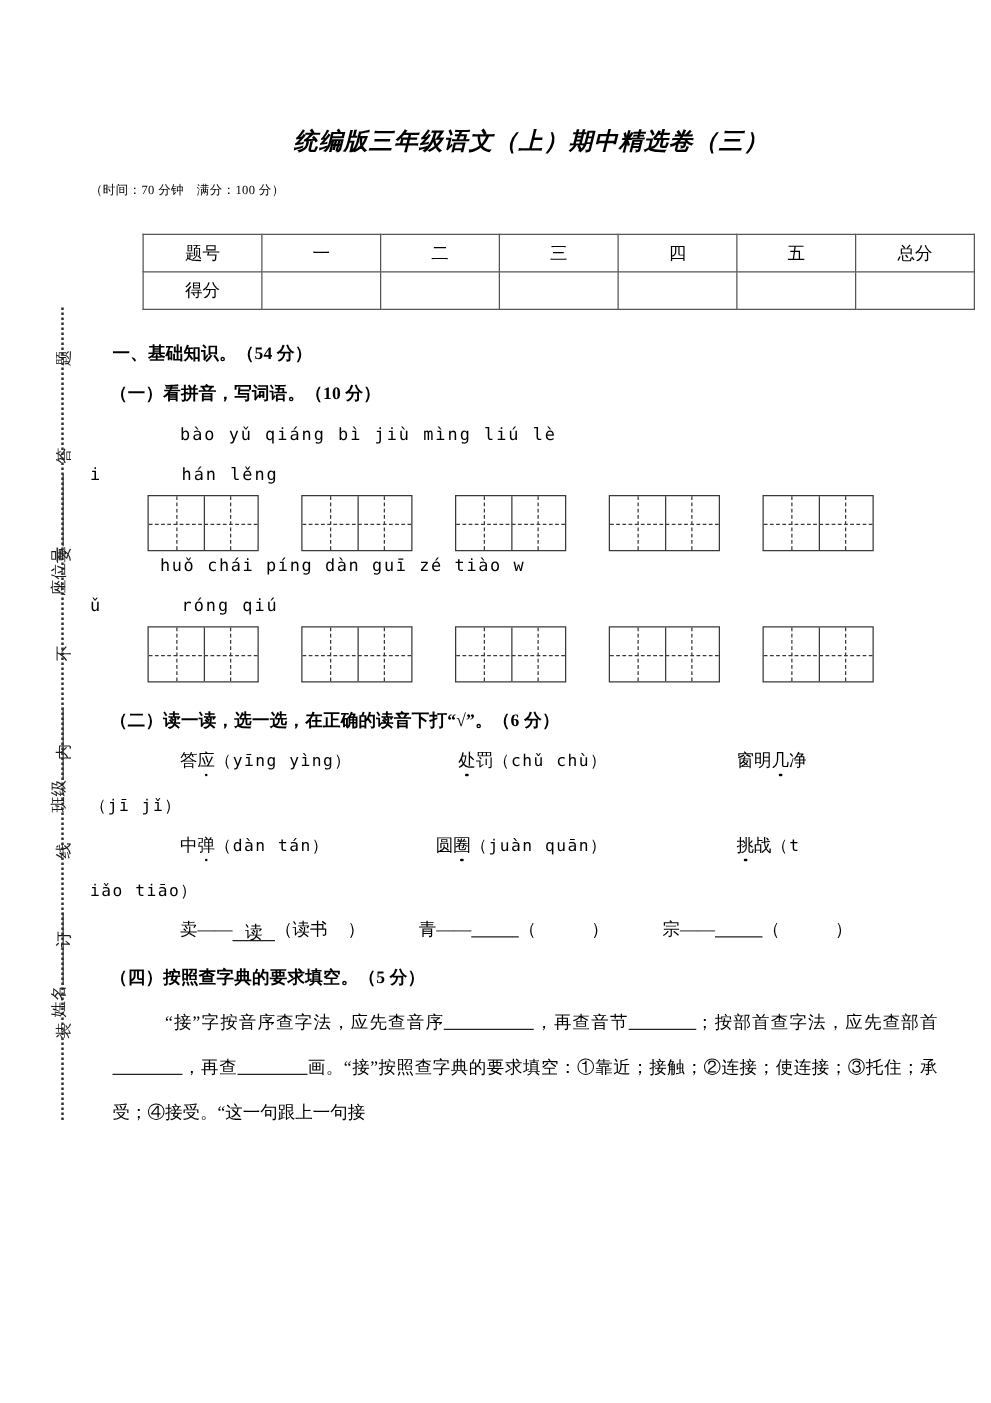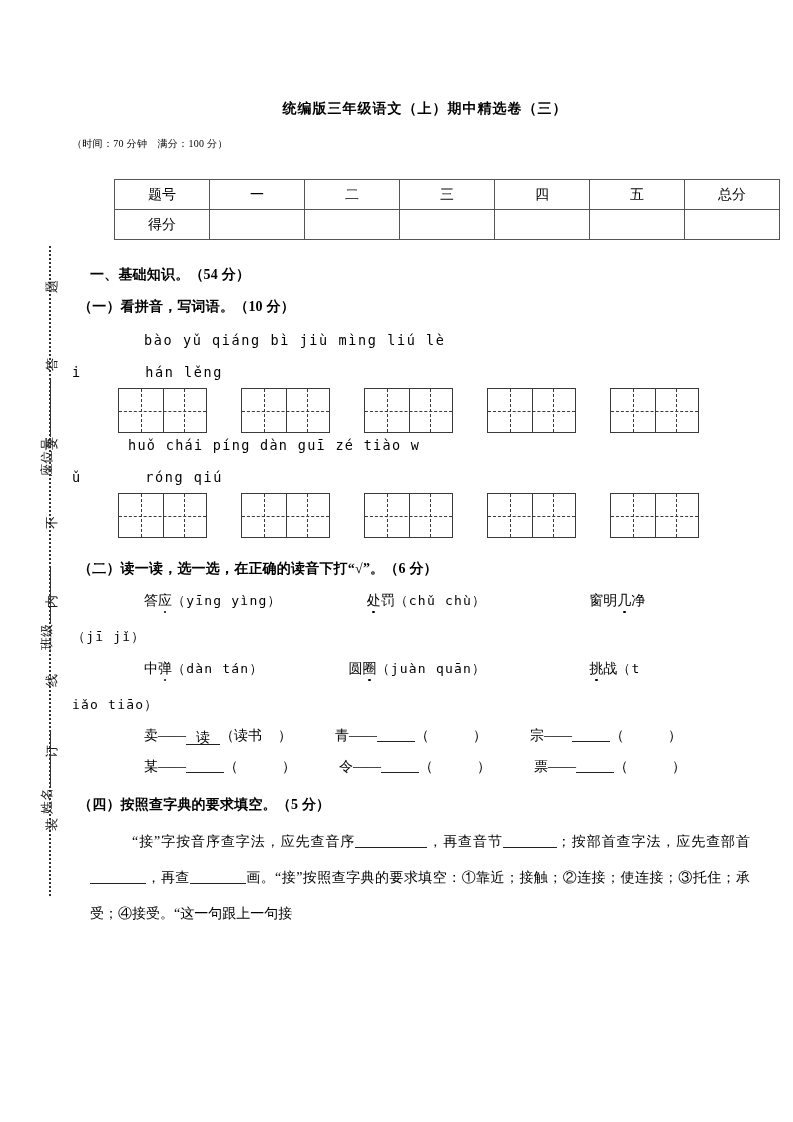--- a/index.html
+++ b/index.html
@@ -65,25 +65,26 @@
   .page {
     position: absolute;
     left: 72px;
     top: 0;
     width: 706px;
     height: 1122px;
   }
 
   .title {
     text-align: center;
-    font-size: 14px;
+    font-size: 19px;
     font-weight: bold;
     letter-spacing: 1px;
     margin-top: 100px;
     font-family: "Liberation Serif", "DejaVu Serif", serif;
+    font-style: italic;
   }
   .subtitle {
     text-align: left;
     font-size: 10px;
     margin-top: 19px;
     letter-spacing: 0.3px;
   }
 
   
   .score-table {
@@ -104,21 +105,21 @@
   
   .sec-title {
     font-size: 14px;
     font-weight: bold;
     margin: 26px 0 0 18px;
     letter-spacing: 0.2px;
   }
   .sub-title {
     font-size: 14px;
     font-weight: bold;
-    margin: 14px 0 0 6px;
+    margin: 14px 0 0 16px;
     letter-spacing: 0.2px;
   }
 
   .pinyin-row {
     font-family: "DejaVu Sans Mono", "Liberation Mono", monospace;
     font-size: 13.5px;
     letter-spacing: 1.6px;
     margin-top: 16px;
     white-space: nowrap;
   }
@@ -390,27 +391,20 @@
 
 
   <div class="radical-row">
     <span class="radical-item"><span>卖——</span><span class="blank-ul w-narrow" style="text-align:center;border-bottom:1px solid #222;">读</span>（<span class="paren-space" style="">读书</span>）</span>
     <span class="rad-gap"></span>
     <span class="radical-item"><span>青——</span><span class="blank-ul"></span>（<span class="paren-space"></span>）</span>
     <span class="rad-gap"></span>
     <span class="radical-item"><span>宗——</span><span class="blank-ul"></span>（<span class="paren-space"></span>）</span>
   </div>
 
-  <div class="radical-row">
-    <span class="radical-item"><span>某——</span><span class="blank-ul"></span>（<span class="paren-space"></span>）</span>
-    <span class="rad-gap"></span>
-    <span class="radical-item"><span>令——</span><span class="blank-ul"></span>（<span class="paren-space"></span>）</span>
-    <span class="rad-gap"></span>
-    <span class="radical-item"><span>票——</span><span class="blank-ul"></span>（<span class="paren-space"></span>）</span>
-  </div>
 
   <div class="sub-title" style="margin-top:20px;">（四）按照查字典的要求填空。（5 分）</div>
 
   <div class="para">
     <span class="first">“接”字按音序查字法，应先查音序</span><span class="ul-long"></span><span>，再查音节</span><span class="ul-mid"></span><span>；按部首</span><span>查字法，应先查部首</span><span class="ul-short"></span><span>，再查</span><span class="ul-short"></span><span>画。“接”按照查字典的要求填空：</span><span>①靠近；接触；②连接；使连接；③托住；承受；④接受。“这一句跟上一句接</span>
   </div>
 
 </div>
 
 </body></html>

